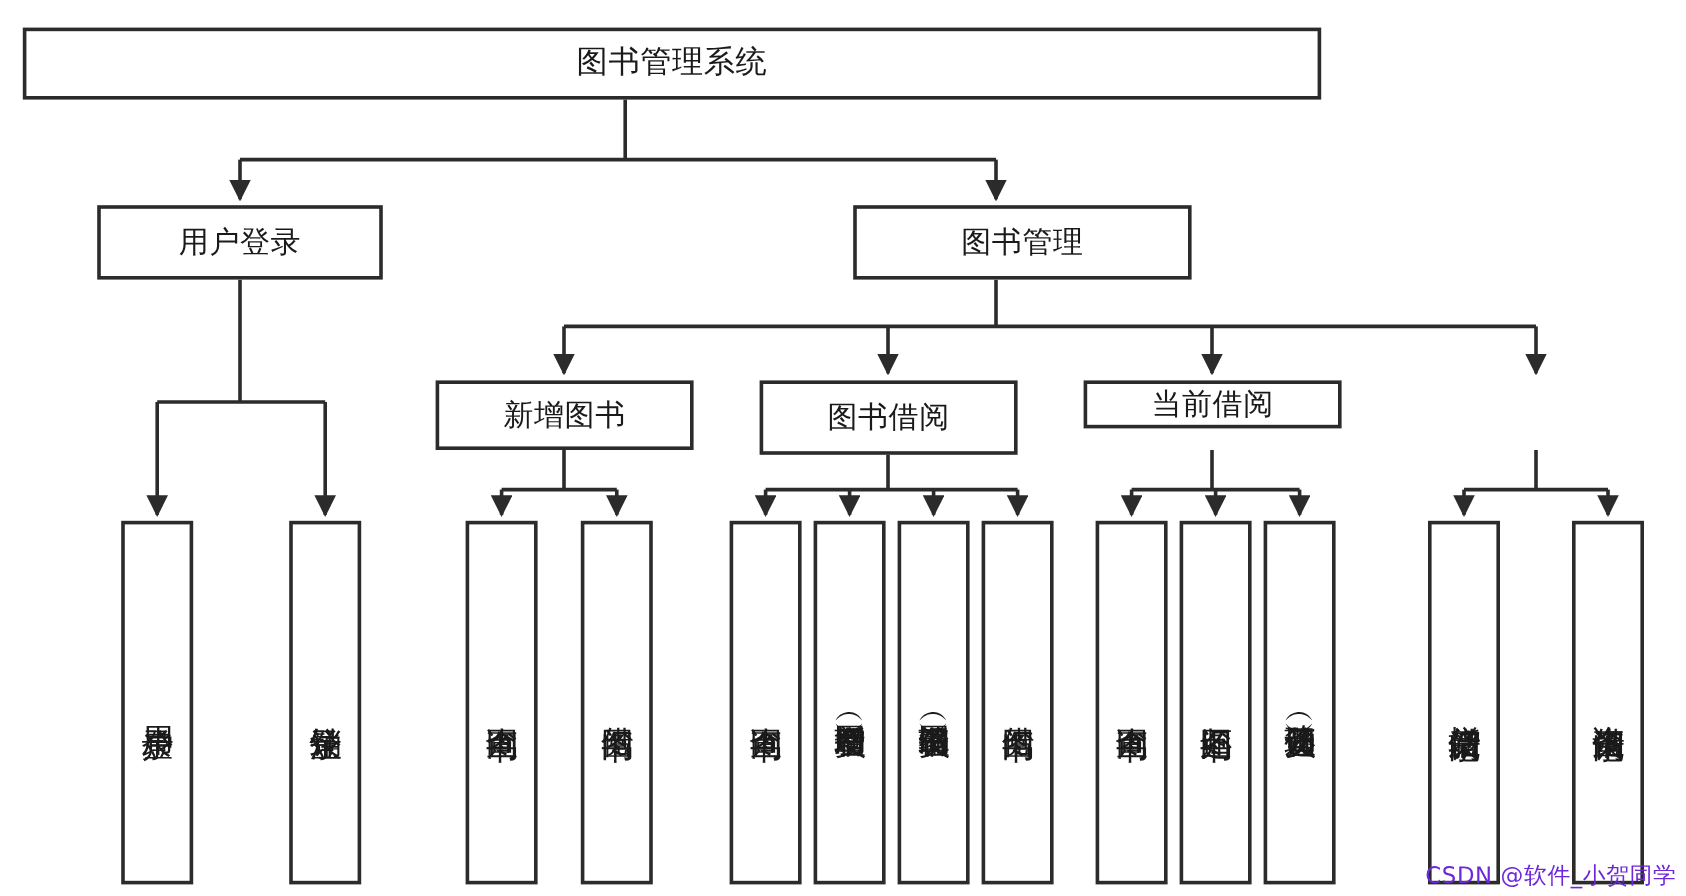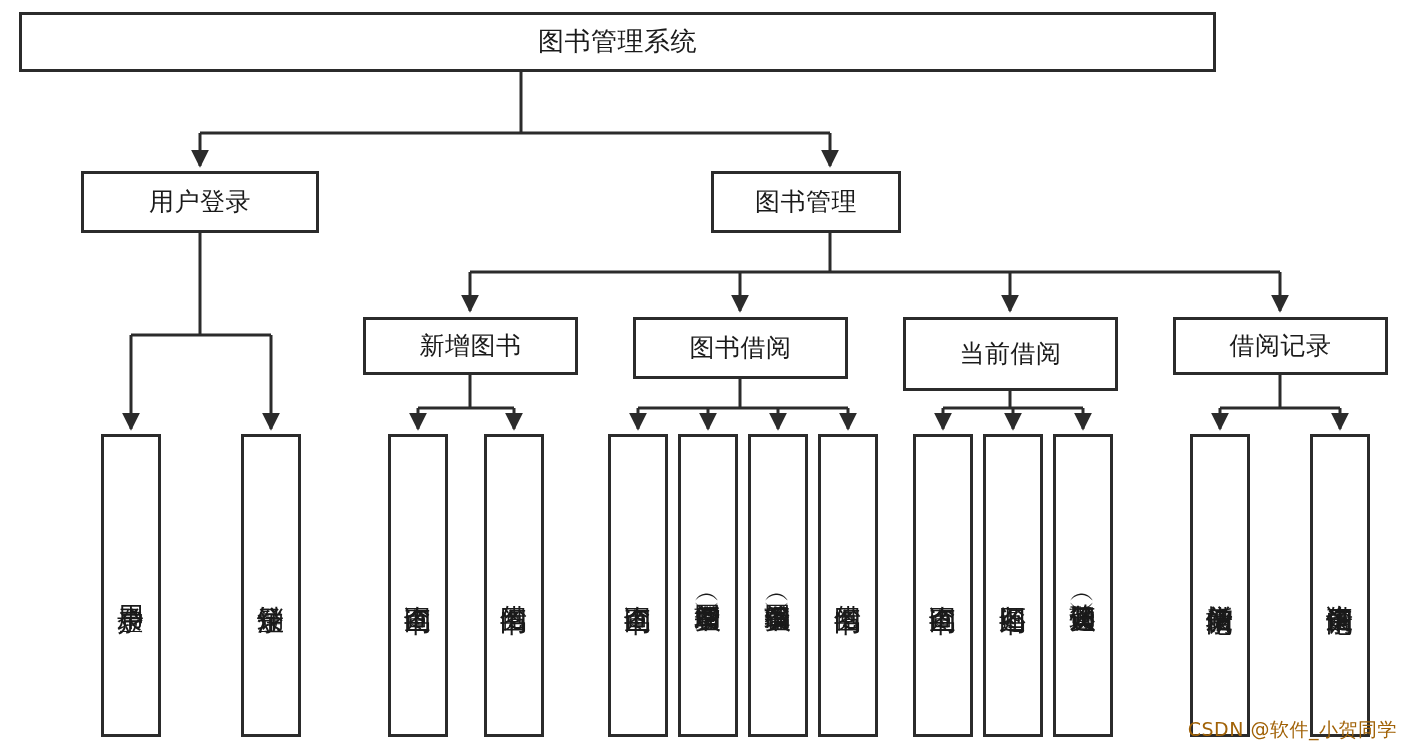--- a/index.html
+++ b/index.html
@@ -64,21 +64,21 @@
   }
   .node.vert.tall .label {
     font-size: 26px;
     letter-spacing: 0.5px;
   }
   .watermark {
     position: absolute;
     right: 8px;
     bottom: 4px;
     font-size: 19px;
-    color: #a16207;
+    color: #6d28d9;
     white-space: nowrap;
     letter-spacing: 0.5px;
   }
 </style>
 </head>
 <body>
 
 <div id="canvas">
 
   <svg id="edges" viewBox="0 0 1405 747" xmlns="http://www.w3.org/2000/svg">
@@ -124,42 +124,39 @@
       <path d="M 1013 408 L 1013 429" marker-end="url(#arrow)"></path>
       <path d="M 1083 408 L 1083 429" marker-end="url(#arrow)"></path>
 
       <path d="M 1280 375 L 1280 408"></path>
       <path d="M 1220 408 L 1340 408"></path>
       <path d="M 1220 408 L 1220 429" marker-end="url(#arrow)"></path>
       <path d="M 1340 408 L 1340 429" marker-end="url(#arrow)"></path>
     </g>
   </svg>
 
-  <div class="node horiz root" id="node-root" style="left: 19px; top: 12px; width: 1197px; height: 60px;">
+  <div class="node horiz root" id="node-root" style="left: 19px; top: 23px; width: 1082px; height: 60px;">
     <span class="label">图书管理系统</span>
   </div>
 
   <div class="node horiz" id="node-l2-0" style="left: 81px; top: 171px; width: 238px; height: 62px;">
     <span class="label">用户登录</span>
   </div>
-  <div class="node horiz" id="node-l2-1" style="left: 711px; top: 171px; width: 190px; height: 62px;">
+  <div class="node horiz" id="node-l2-1" style="left: 711px; top: 171px; width: 282px; height: 62px;">
     <span class="label">图书管理</span>
   </div>
 
   <div class="node horiz" id="node-l3-0" style="left: 363px; top: 317px; width: 215px; height: 58px;">
     <span class="label">新增图书</span>
   </div>
   <div class="node horiz" id="node-l3-1" style="left: 633px; top: 317px; width: 215px; height: 62px;">
     <span class="label">图书借阅</span>
   </div>
-  <div class="node horiz" id="node-l3-2" style="left: 903px; top: 317px; width: 215px; height: 74px;">
+  <div class="node horiz" id="node-l3-2" style="left: 903px; top: 317px; width: 215px; height: 40px;">
     <span class="label">当前借阅</span>
-  </div>
-  <div class="node horiz" id="node-l3-3" style="left: 1173px; top: 317px; width: 215px; height: 58px;">
-    <span class="label">借阅记录</span>
   </div>
 
   <div class="node vert" id="node-leaf-0" style="left: 101px; top: 434px; width: 60px; height: 303px;">
     <span class="label">用户登录</span>
   </div>
   <div class="node vert" id="node-leaf-1" style="left: 241px; top: 434px; width: 60px; height: 303px;">
     <span class="label">注销登录</span>
   </div>
   <div class="node vert" id="node-leaf-2" style="left: 388px; top: 434px; width: 60px; height: 303px;">
     <span class="label">查询图书</span>

